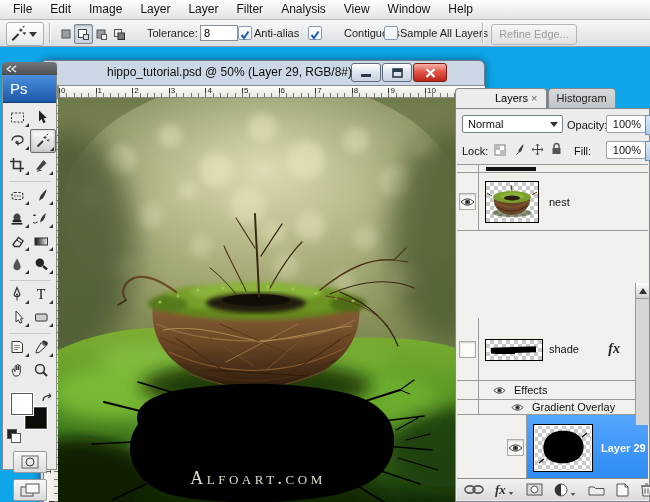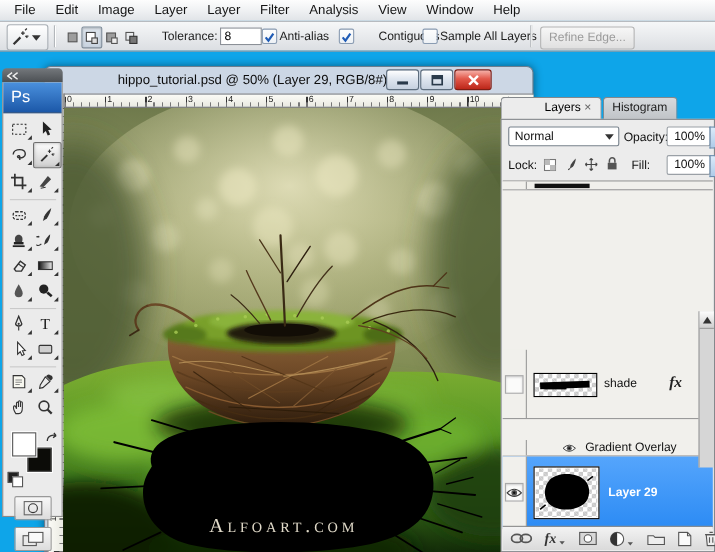--- a/index.html
+++ b/index.html
@@ -80,21 +80,21 @@
   .lbody{position:absolute;left:0;top:20px;right:0;bottom:0;background:#ececec;border:1px solid #84888c;box-sizing:border-box;}
   .combo{position:absolute;left:6px;top:6px;width:101px;height:18px;background:#fff;border:1px solid #77818b;border-radius:2px;
     line-height:16px;padding-left:5px;box-sizing:border-box;}
   .combo .caret-down{position:absolute;right:4px;top:6px;}
   .fld{position:absolute;width:40px;height:18px;background:#fff;border:1px solid #9aa0a6;border-radius:2px;
     line-height:16px;text-align:right;padding-right:4px;box-sizing:border-box;}
   .sliver{position:absolute;width:4px;height:18px;background:linear-gradient(#dcebfa,#aecbe8);border:1px solid #6b8db0;border-right:none;}
   .lock-ic{width:15px;height:15px;display:inline-flex;align-items:center;justify-content:center;}
   .llist{position:absolute;left:1px;right:1px;top:55px;height:316px;background:#f1f0ec;border-top:1px solid #999;}
   .lrow{position:absolute;left:0;right:0;border-bottom:1px solid #9a9a9a;box-sizing:border-box;}
-  .lrow.selected{background:linear-gradient(#55a5fc,#2c8bf4);}
+  .lrow.selected{background:linear-gradient(#55a5fc,#2c8bf4);margin-left:48px;}
   .eyecell{position:absolute;left:0;top:0;bottom:0;width:21px;border-right:1px solid #9a9a9a;background:#f1f0ec;
     display:flex;align-items:center;justify-content:center;}
   .well{width:15px;height:15px;border:1px solid #aaa;background:#fbfbfa;box-shadow:inset 0 1px 2px #ccc;
     display:flex;align-items:center;justify-content:center;}
   .thumb{position:absolute;border:1px solid #000;overflow:hidden;}
   .checker{background-color:#fff;background-image:
      linear-gradient(45deg,#c9c9c9 25%,transparent 25%,transparent 75%,#c9c9c9 75%),
      linear-gradient(45deg,#c9c9c9 25%,transparent 25%,transparent 75%,#c9c9c9 75%);
      background-size:8px 8px;background-position:0 0,4px 4px;}
   .lname{position:absolute;left:92px;top:50%;transform:translateY(-50%);}
@@ -615,37 +615,66 @@
       <div class="fld" style="left:150px;top:32px"><span>100%</span></div>
       <div class="sliver" style="left:189px;top:32px"></div>
 
       <div class="llist">
 
         <div class="lrow" style="top:0;height:8px">
           <div class="eyecell"></div>
           <div class="abs" style="left:29px;top:2px;width:50px;height:4px;background:#111"></div>
         </div>
 
+        <div class="lrow" style="top:8px;height:58px">
+          <div class="eyecell">
+              <span class="well">
+                <svg width="15" height="10" viewBox="0 0 15 10">
+                  <use href="#eyeI"></use>
+                </svg>
+              </span>
+            </div>
+          <div class="thumb checker" style="left:28px;top:8px;width:52px;height:40px">
+            <svg width="52" height="40" viewBox="0 0 52 40">
+              <ellipse cx="26" cy="31" rx="20" ry="4" fill="#1c3208" opacity=".5"></ellipse>
+              <path d="M8,16 C7,26 14,32 26,33 C38,32 45,25 44,15 C38,20 14,20 8,16 Z" fill="#6b4527"></path>
+              <path d="M9,20 C20,27 34,27 43,19" stroke="#8a5c32" stroke-width="1" fill="none"></path>
+              <path d="M11,25 C22,31 32,30 41,24" stroke="#46290f" stroke-width="1" fill="none"></path>
+              <ellipse cx="26" cy="15" rx="19" ry="6" fill="#79a02c"></ellipse>
+              <ellipse cx="26" cy="14" rx="12" ry="3.5" fill="#8ab33a"></ellipse>
+              <ellipse cx="26" cy="16" rx="8" ry="2.5" fill="#2c2010"></ellipse>
+              <path d="M6,14 L1,11 M46,13 L51,10 M26,9 L25,3" stroke="#4a3418" stroke-width="1" fill="none"></path>
+            </svg>
+          </div>
+          <span class="lname">nest</span>
+        </div>
 
 
 
         <div class="lrow" style="top:153px;height:63px">
           <div class="eyecell">
               <span class="well"></span>
             </div>
           <div class="thumb checker" style="left:28px;top:21px;width:56px;height:20px">
             <svg width="56" height="20">
               <rect x="5" y="7" width="45" height="6" fill="#000" transform="rotate(-2 28 10)"></rect>
               <rect x="9" y="11" width="20" height="3" fill="#000"></rect>
             </svg>
           </div>
           <span class="lname">shade</span>
           <span class="fxtag">fx</span>
         </div>
 
+        <div class="lrow" style="top:216px;height:19px">
+          <div class="eyecell"></div>
+          <svg class="abs" style="left:36px;top:5px" width="13" height="9" viewBox="0 0 15 10">
+              <use href="#eyeI"></use>
+            </svg>
+          <span class="lname" style="left:57px">Effects</span>
+        </div>
 
         <div class="lrow" style="top:235px;height:15px">
           <div class="eyecell"></div>
           <svg class="abs" style="left:54px;top:3px" width="13" height="9" viewBox="0 0 15 10">
               <use href="#eyeI"></use>
             </svg>
           <span class="lname" style="left:75px">Gradient Overlay</span>
         </div>
 
         <div class="lrow selected" style="top:250px;height:66px">

